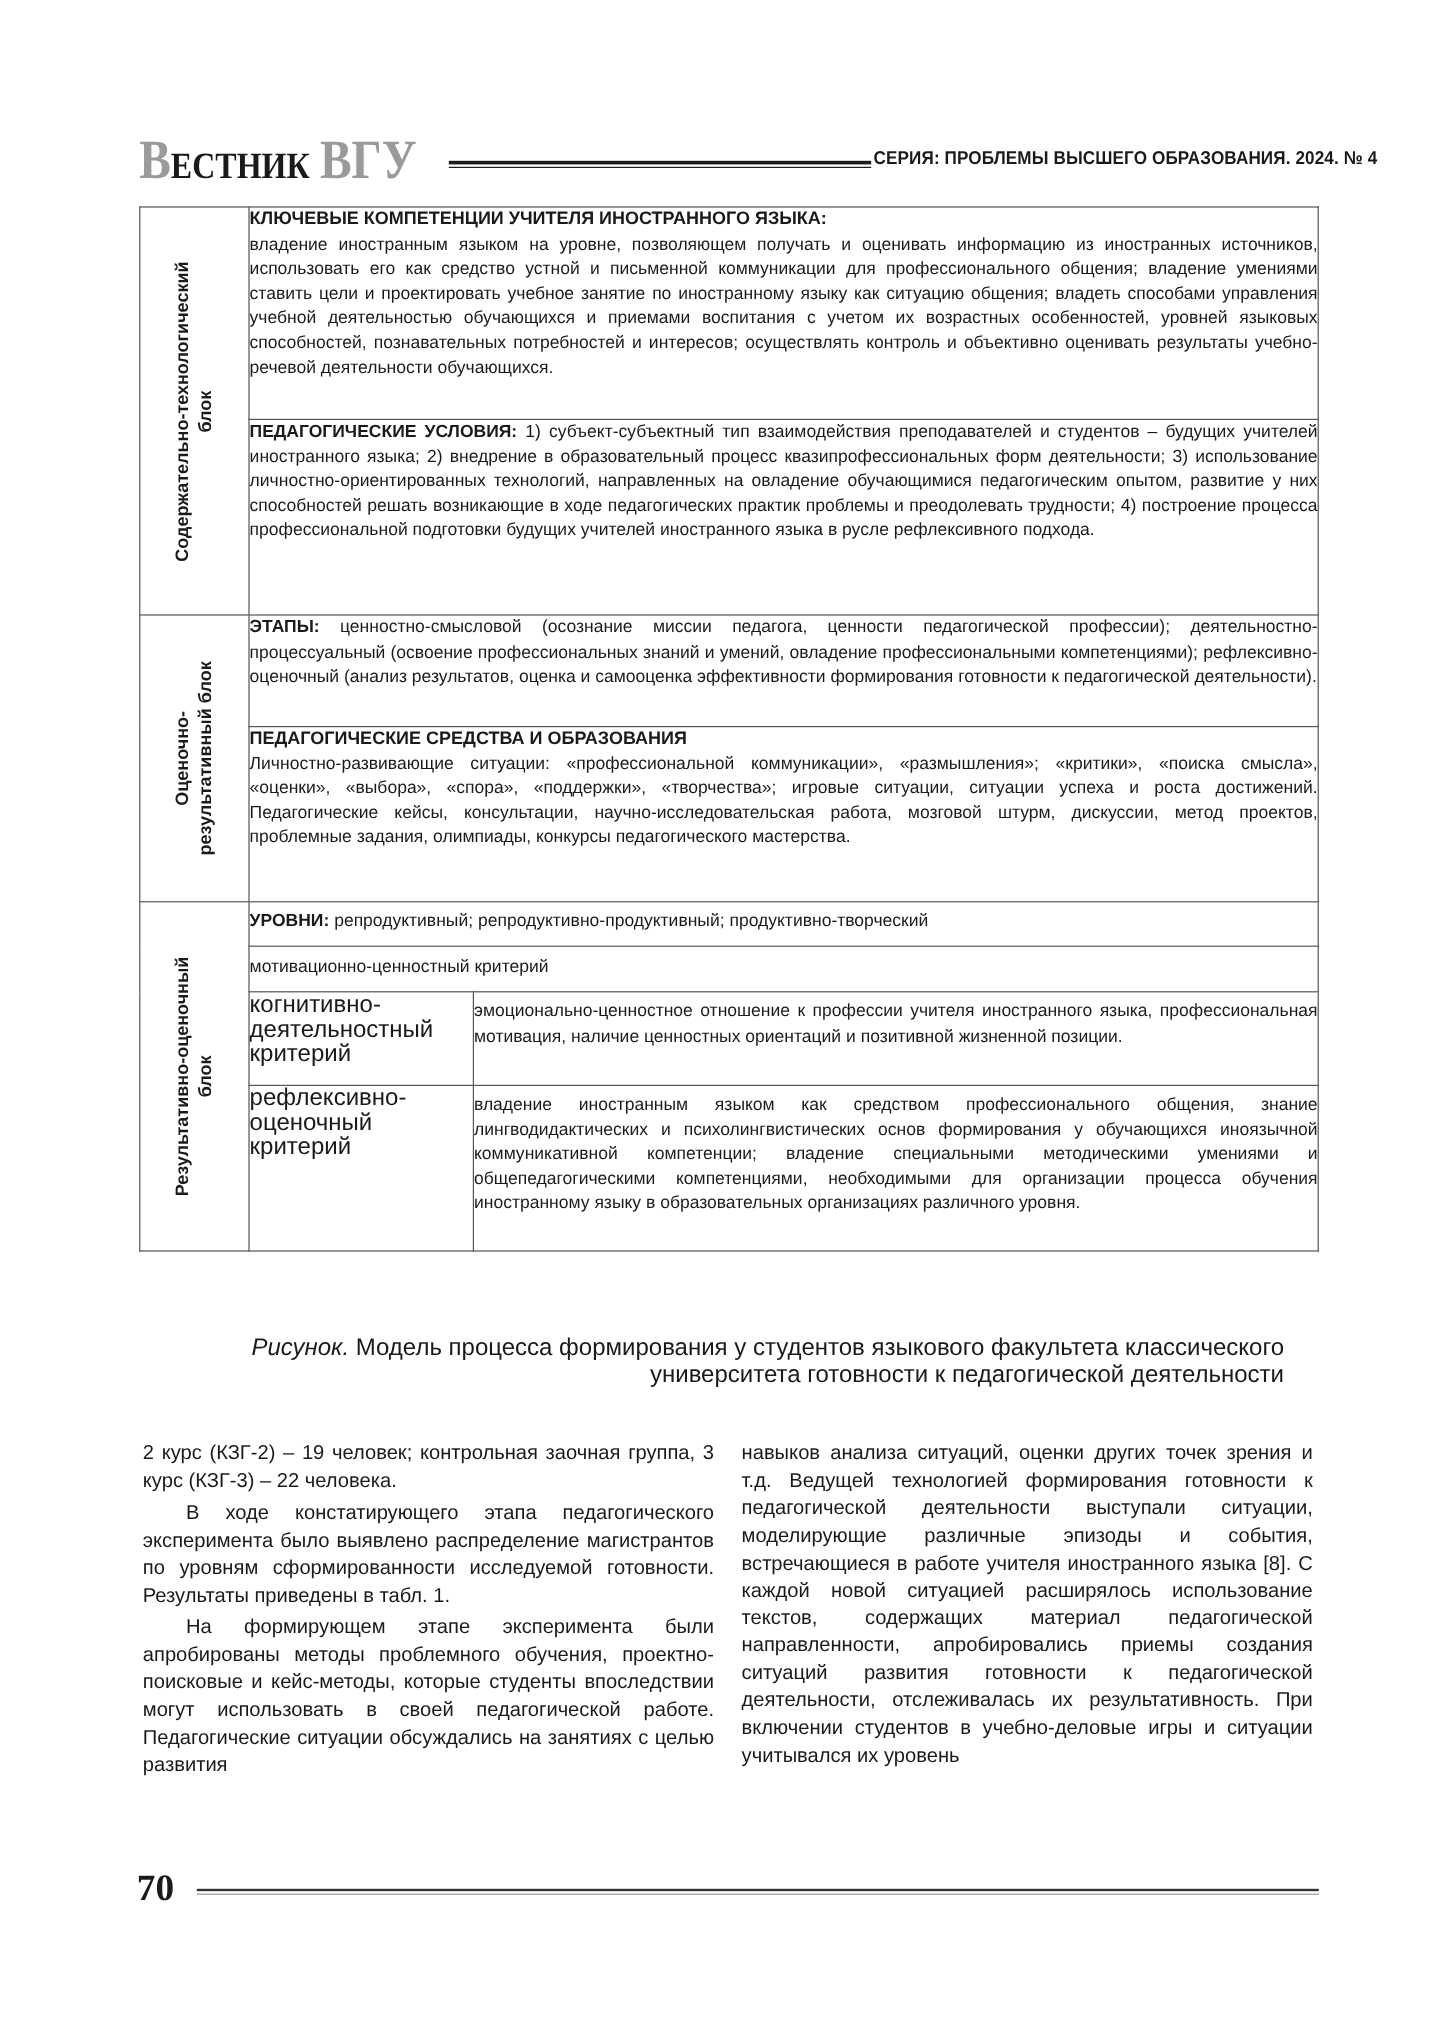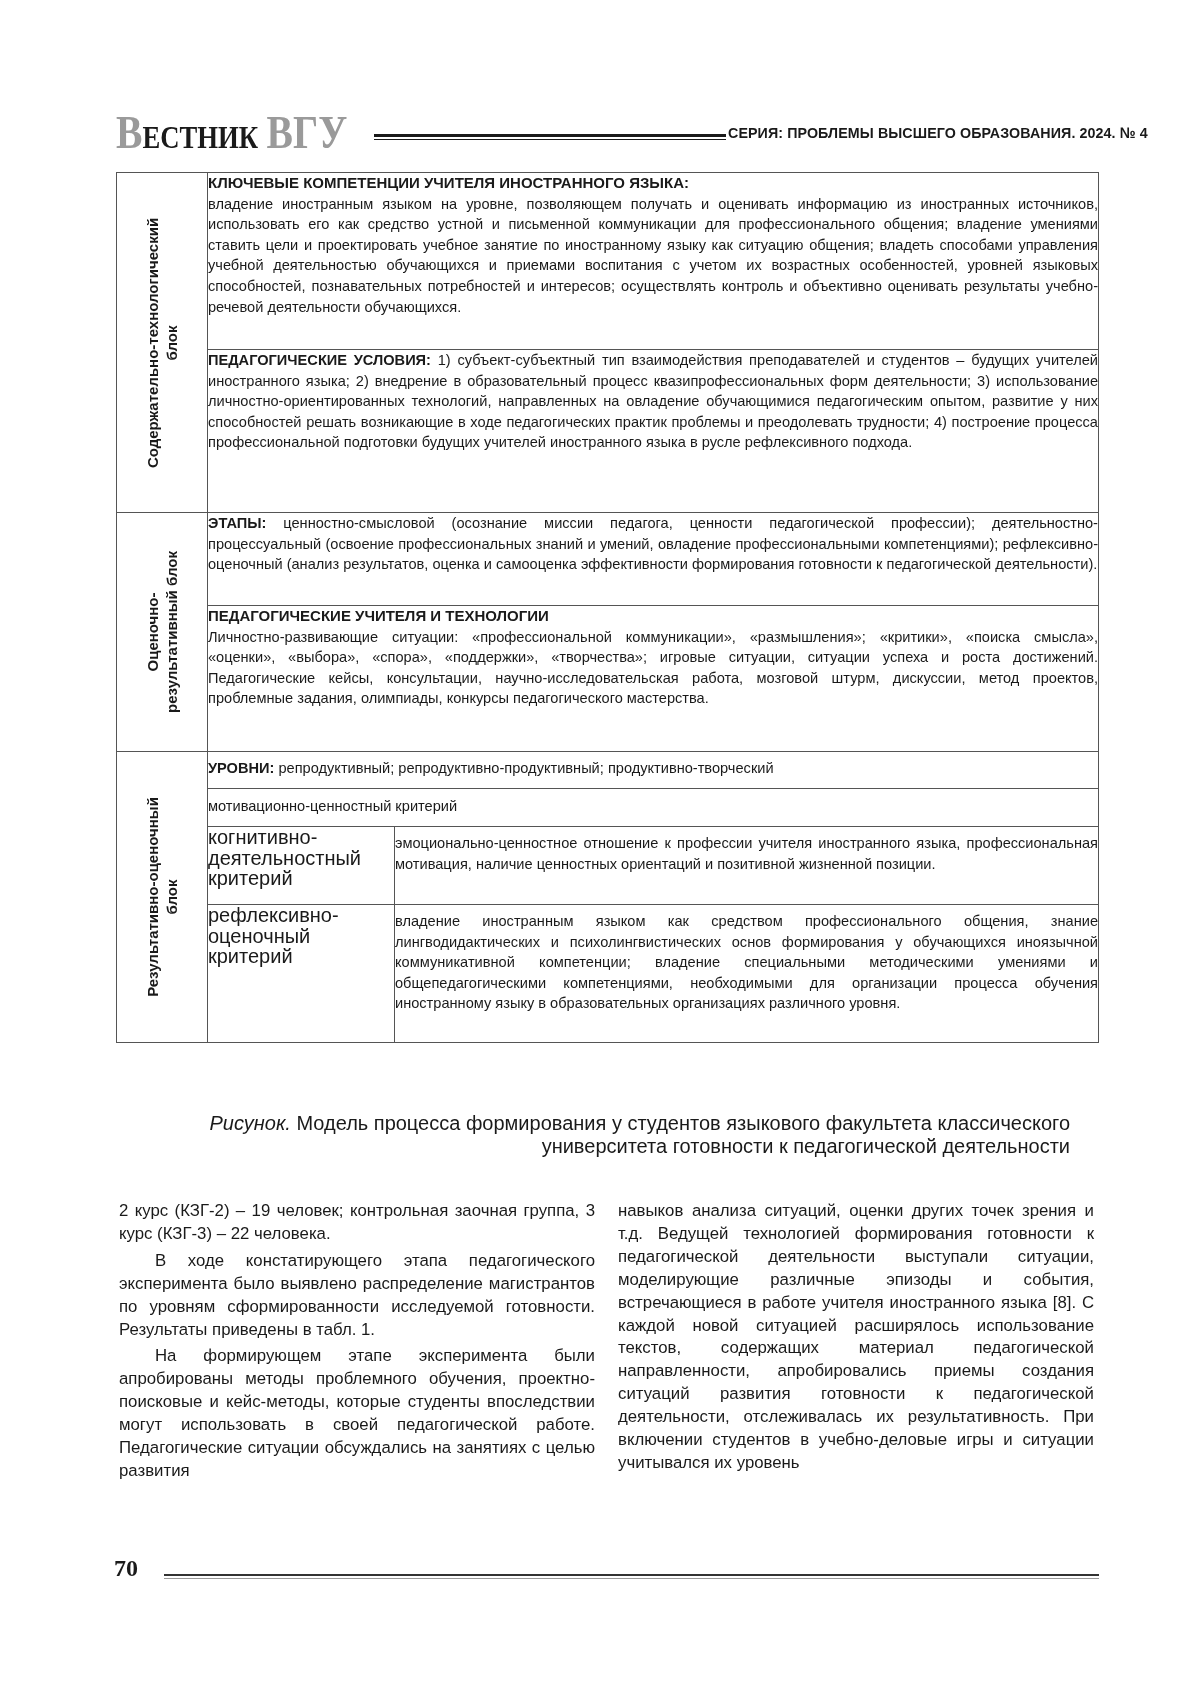--- a/index.html
+++ b/index.html
@@ -27,21 +27,21 @@
   .caption i { font-style:italic; }
 
   
   .col { position:absolute; top:1196px; width:484px; font-size:16.8px; line-height:22.9px; text-align:justify; }
   .col.left { left:115px; }
   .col.right { left:614px; }
   .col p { margin:4px; }
   .indent { text-indent:36px; }
 
   
-  .page-num { position:absolute; left:114px; top:1555px; font-family:"Liberation Serif", serif; font-weight:bold; font-size:24px; }
+  .page-num { position:absolute; left:114px; top:1555px; font-family:"Liberation Serif", serif; font-weight:bold; font-size:31px; }
   .footer-rule { position:absolute; left:164px; top:1574px; width:935px; border-top:2.5px solid #333; }
   .footer-rule2 { position:absolute; left:164px; top:1578px; width:935px; border-top:1px solid #999; }
 </style>
 </head>
 <body>
 
 <div class="header">
   <div class="logo-wrap">
     <span class="logo cap" style="position:static;font-family:'Liberation Serif',serif;font-weight:bold;font-size:46px;color:#9a9a9a;">В</span>
     <span style="font-family:'Liberation Serif',serif;font-weight:bold;font-size:31px;color:#1a1a1a;">ЕСТНИК</span>
@@ -85,21 +85,21 @@
         <div>результативный блок</div>
       </div>
     </td>
     <td colspan="2" class="cell">
       <b>ЭТАПЫ:</b>
       <span>ценностно-смысловой (осознание миссии педагога, ценности педагогической профессии); деятельностно-процессуальный (освоение профессиональных знаний и умений, овладение профессиональными компетенциями); рефлексивно-оценочный (анализ результатов, оценка и самооценка эффективности формирования готовности к педагогической деятельности).</span>
     </td>
   </tr>
   <tr style="height:146px">
     <td colspan="2" class="cell">
-      <span class="title-line">ПЕДАГОГИЧЕСКИЕ УЧИТЕЛЯ И ТЕХНОЛОГИИ</span>
+      <span class="title-line">ПЕДАГОГИЧЕСКИЕ СРЕДСТВА И ОБРАЗОВАНИЯ</span>
       <span>Личностно-развивающие ситуации: «профессиональной коммуникации», «размышления»; «критики», «поиска смысла», «оценки», «выбора», «спора», «поддержки», «творчества»; игровые ситуации, ситуации успеха и роста достижений. Педагогические кейсы, консультации, научно-исследовательская работа, мозговой штурм, дискуссии, метод проектов, проблемные задания, олимпиады, конкурсы педагогического мастерства.</span>
     </td>
   </tr>
 
   <tr style="height:37px">
     <td rowspan="4" class="block-label">
       <div class="rot">
         <div>Результативно-оценочный</div>
         <div>блок</div>
       </div>

